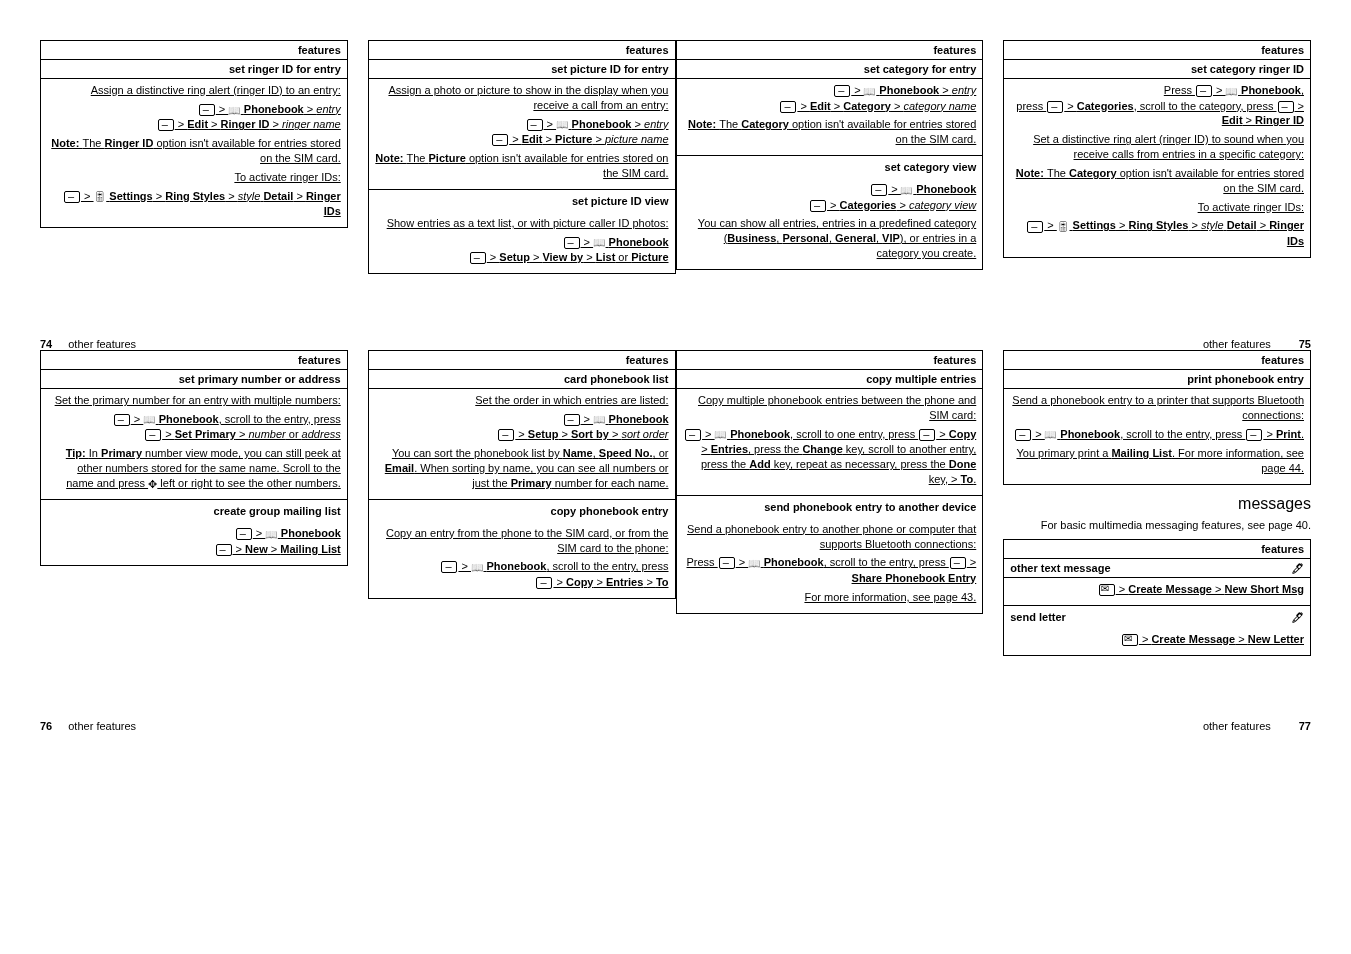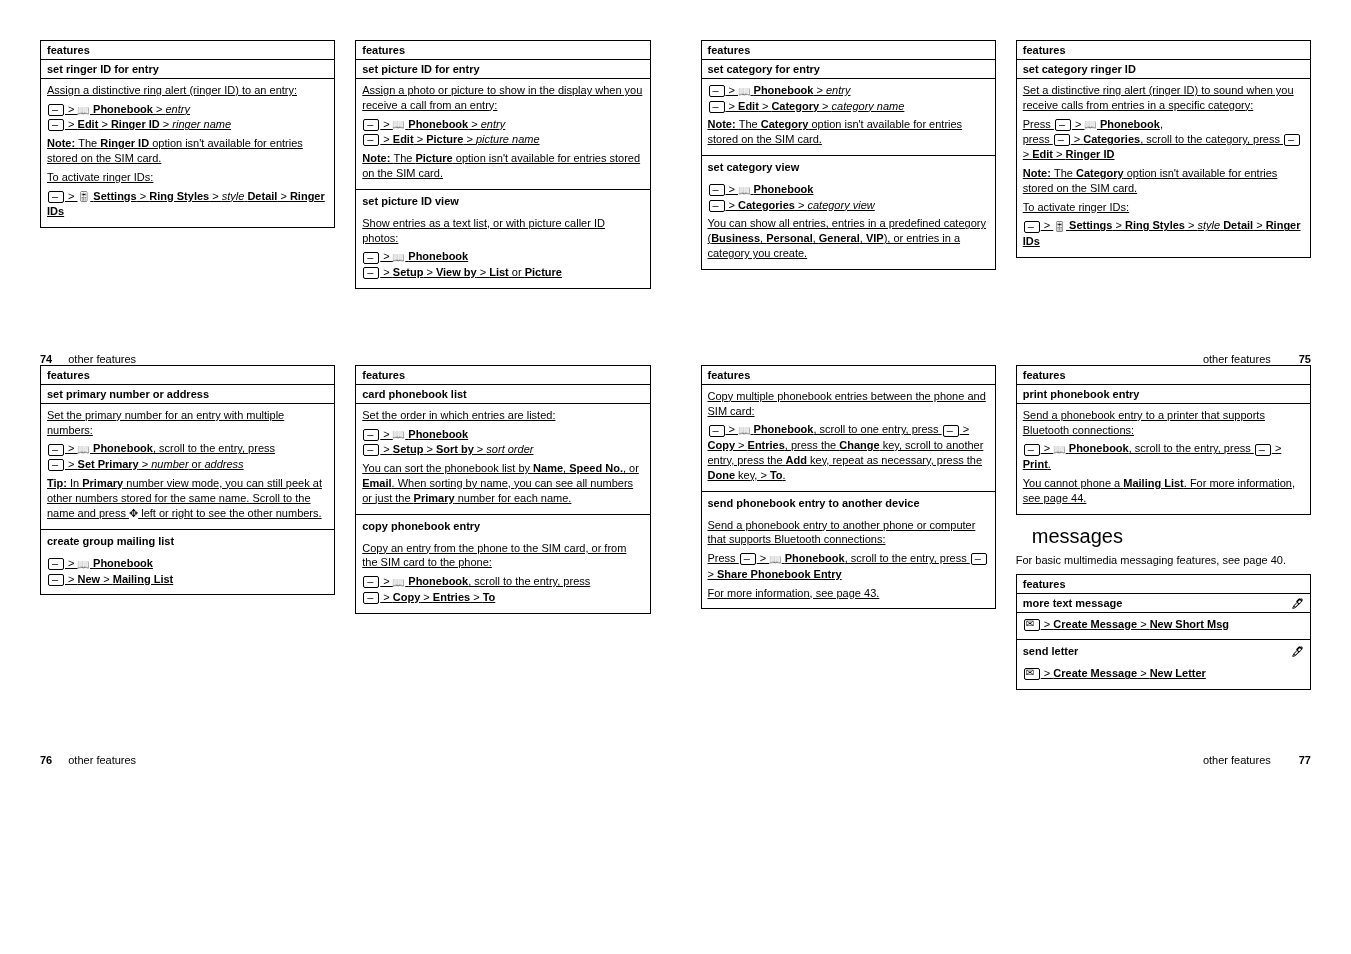--- a/index.html
+++ b/index.html
@@ -5,22 +5,22 @@
   body {
     font-family: Arial, Helvetica, sans-serif;
     font-size: 11px;
     color: #000;
     margin: 0;
     padding: 40px;
     background: #fff;
   }
   .page-pair {
     display: flex;
-    gap: 50px;
     margin-bottom: 60px;
+    text-align: right;
   }
   .page {
     flex: 1;
     display: flex;
     gap: 20px;
   }
   .col {
     flex: 1;
   }
   .box {
@@ -50,21 +50,21 @@
   .page-footer {
     display: flex;
     justify-content: space-between;
     margin-top: 30px;
     font-size: 11px;
     gap: 8px;
   }
   .left-footer .num { font-weight: bold; margin-right: 16px; }
   .right-footer .num { font-weight: bold; margin-left: 28px; }
   h2.section {
-    font-size: 20px;
+    font-size: 16px;
     font-weight: normal;
     margin: 10px 0 6px 16px;
   }
   .icon-menu {
     display: inline-block;
     width: 14px; height: 10px;
     border: 1px solid #000;
     border-radius: 2px;
     position: relative;
     vertical-align: middle;
@@ -157,23 +157,23 @@
           <span class="icon-menu"></span> &gt; <span class="bold">Categories</span> &gt; <span class="italic">category view</span></p>
           <p><span>You can show all entries, entries in a predefined category (</span><span class="bold">Business</span><span>, </span><span class="bold">Personal</span><span>, </span><span class="bold">General</span><span>, </span><span class="bold">VIP</span><span>), or entries in a category you create.</span></p>
         </div>
       </div>
     </div>
     <div class="col">
       <div class="box">
         <div class="box-header">features</div>
         <div class="box-sub">set category ringer ID</div>
         <div class="box-body">
-          <p>Set a distinctive ring alert (ringer ID) to sound when you receive calls from entries in a specific category:</p>
           <p><span>Press </span><span class="icon-menu"></span> &gt; <span class="icon-book"></span> <span class="bold">Phonebook</span><span>,</span><br>
           <span>press </span><span class="icon-menu"></span> &gt; <span class="bold">Categories</span><span>, scroll to the category, press </span><span class="icon-menu"></span> &gt; <span class="bold">Edit</span> &gt; <span class="bold">Ringer ID</span></p>
+          <p>Set a distinctive ring alert (ringer ID) to sound when you receive calls from entries in a specific category:</p>
           <p><span class="bold">Note: </span><span>The </span><span class="bold">Category</span><span> option isn't available for entries stored on the SIM card.</span></p>
           <p>To activate ringer IDs:</p>
           <p><span class="icon-menu"></span> &gt; <span class="icon-settings"></span> <span class="bold">Settings</span> &gt; <span class="bold">Ring Styles</span> &gt; <span class="italic">style</span> <span class="bold">Detail</span> &gt; <span class="bold">Ringer IDs</span></p>
         </div>
       </div>
     </div>
   </div>
 </div>
 
 <div class="page-footer">
@@ -218,50 +218,51 @@
           <span class="icon-menu"></span> &gt; <span class="bold">Copy</span> &gt; <span class="bold">Entries</span> &gt; <span class="bold">To</span></p>
         </div>
       </div>
     </div>
   </div>
 
   <div class="page">
     <div class="col">
       <div class="box">
         <div class="box-header">features</div>
+        <div class="box-sub">copy multiple entries</div>
         <div class="box-body">
           <p>Copy multiple phonebook entries between the phone and SIM card:</p>
           <p><span class="icon-menu"></span> &gt; <span class="icon-book"></span> <span class="bold">Phonebook</span><span>, scroll to one entry, press </span><span class="icon-menu"></span> &gt; <span class="bold">Copy</span> &gt; <span class="bold">Entries</span><span>, press the </span><span class="bold">Change</span><span> key, scroll to another entry, press the </span><span class="bold">Add</span><span> key, repeat as necessary, press the </span><span class="bold">Done</span><span> key, &gt; </span><span class="bold">To</span><span>.</span></p>
         </div>
         <div class="inner-row">send phonebook entry to another device</div>
         <div class="box-body">
           <p>Send a phonebook entry to another phone or computer that supports Bluetooth connections:</p>
           <p><span>Press </span><span class="icon-menu"></span> &gt; <span class="icon-book"></span> <span class="bold">Phonebook</span><span>, scroll to the entry, press </span><span class="icon-menu"></span> &gt; <span class="bold">Share Phonebook Entry</span></p>
           <p>For more information, see page 43.</p>
         </div>
       </div>
     </div>
     <div class="col">
       <div class="box">
         <div class="box-header">features</div>
         <div class="box-sub">print phonebook entry</div>
         <div class="box-body">
           <p>Send a phonebook entry to a printer that supports Bluetooth connections:</p>
           <p><span class="icon-menu"></span> &gt; <span class="icon-book"></span> <span class="bold">Phonebook</span><span>, scroll to the entry, press </span><span class="icon-menu"></span> &gt; <span class="bold">Print</span><span>.</span></p>
-          <p><span>You cannot phone a </span><span class="bold">Mailing List</span><span>. For more information, see page 44.</span></p>
+          <p><span>You primary print a </span><span class="bold">Mailing List</span><span>. For more information, see page 44.</span></p>
         </div>
       </div>
 
       <h2 class="section">messages</h2>
       <p style="margin:0 0 8px 0;">For basic multimedia messaging features, see page 40.</p>
 
       <div class="box">
         <div class="box-header">features</div>
         <div class="box-sub" style="display:flex;justify-content:space-between;align-items:center;">
-            <span>more text message</span>
+            <span>other text message</span>
             <span class="icon-da"></span>
           </div>
         <div class="box-body">
           <p><span class="icon-msg"></span> &gt; <span class="bold">Create Message</span> &gt; <span class="bold">New Short Msg</span></p>
         </div>
         <div class="inner-row" style="display:flex;justify-content:space-between;align-items:center;">
             <span>send letter</span>
             <span class="icon-da"></span>
           </div>
         <div class="box-body">

